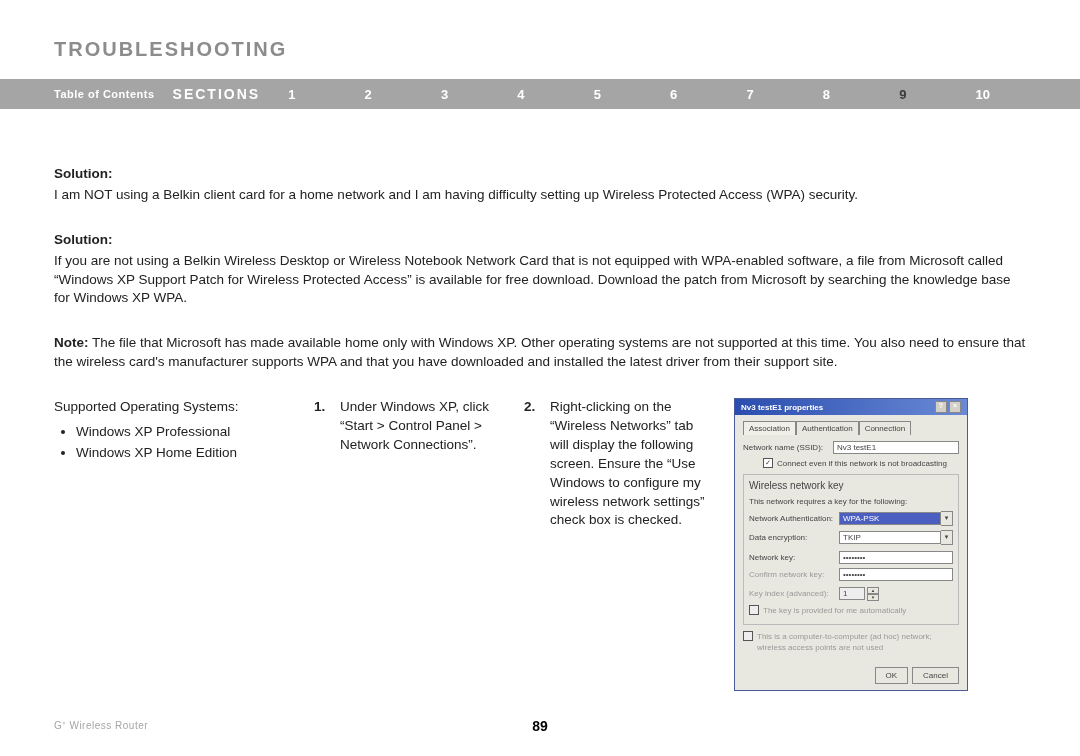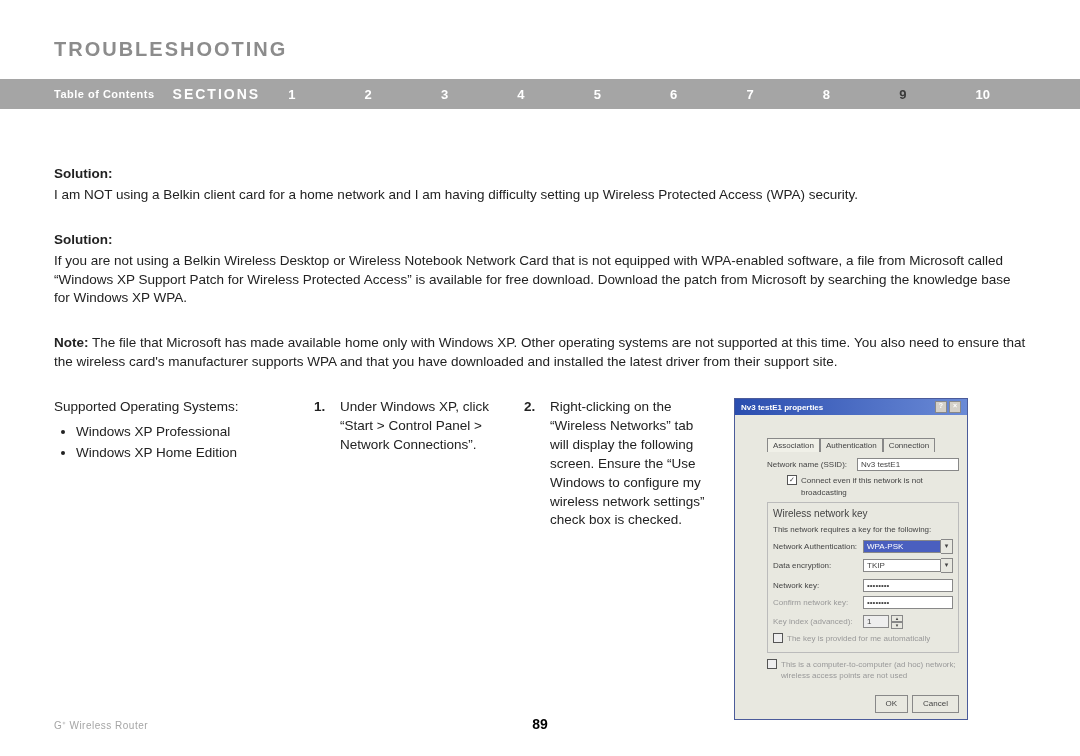--- a/index.html
+++ b/index.html
@@ -100,21 +100,21 @@
   .title-btn {
     background: #d4d0c8;
     border: 1px solid #888;
     width: 10px;
     height: 10px;
     font-size: 7px;
     line-height: 8px;
     text-align: center;
     cursor: pointer;
   }
-  .dialog-body { padding: 23px 8px 4px 8px; margin-left: 24px; }
+  .dialog-body { padding: 6px 8px 4px 8px; }
   .tab-row { display: flex; gap: 0; margin-bottom: 6px; }
   .tab {
     border: 1px solid #888;
     border-bottom: none;
     padding: 1px 5px;
     background: #e8e8e0;
     font-size: 8px;
     cursor: pointer;
   }
   .tab.active { background: #f0f0e8; }
@@ -170,21 +170,21 @@
     padding: 2px 10px;
     font-size: 8px;
     cursor: pointer;
   }
   .footer {
     position: absolute;
     bottom: 24px;
     left: 0;
     width: 100%;
     display: flex;
-    align-items: flex-end;
+    align-items: flex-start;
     font-size: 10px;
     color: #a5a5a5;
   }
   .footer-left { padding-left: 54px; letter-spacing: 0.5px; }
   .footer-pg {
     position: absolute;
     left: 50%;
     transform: translateX(-50%);
     font-size: 14px;
     font-weight: bold;

